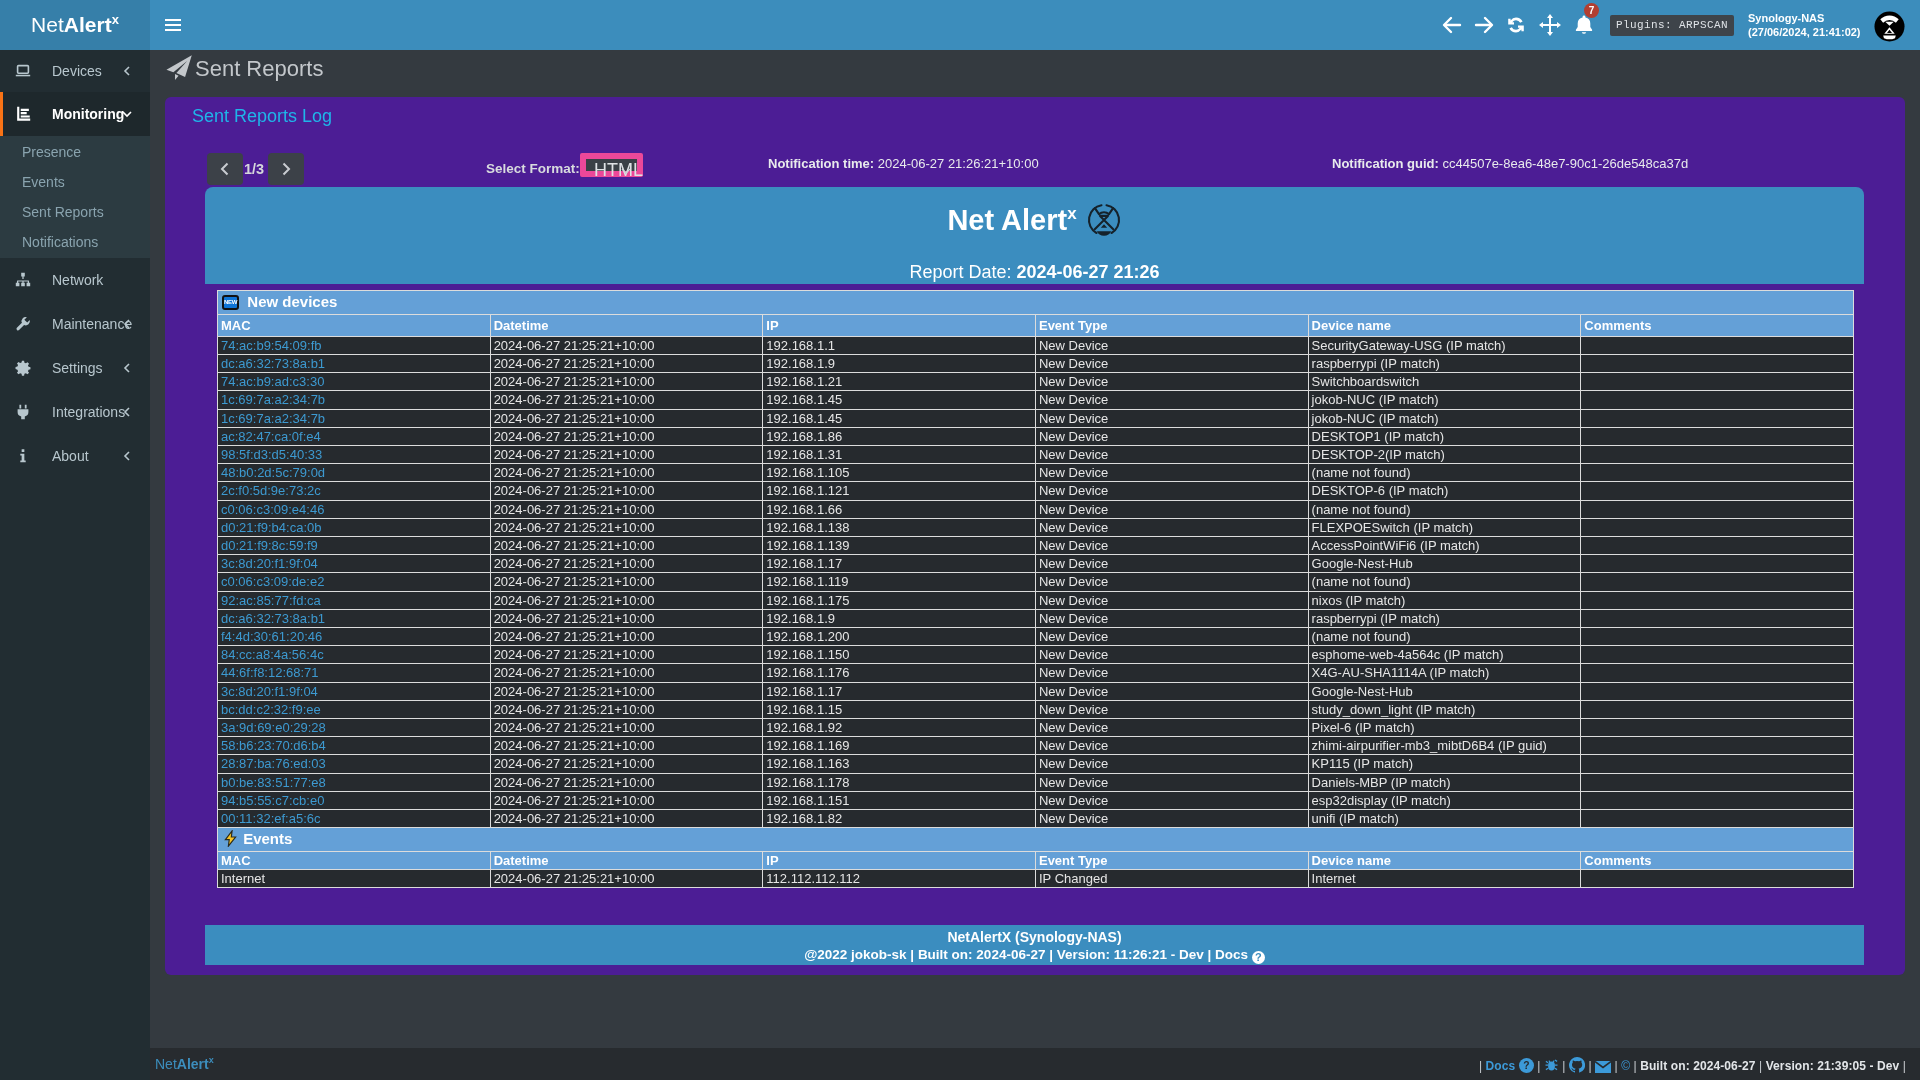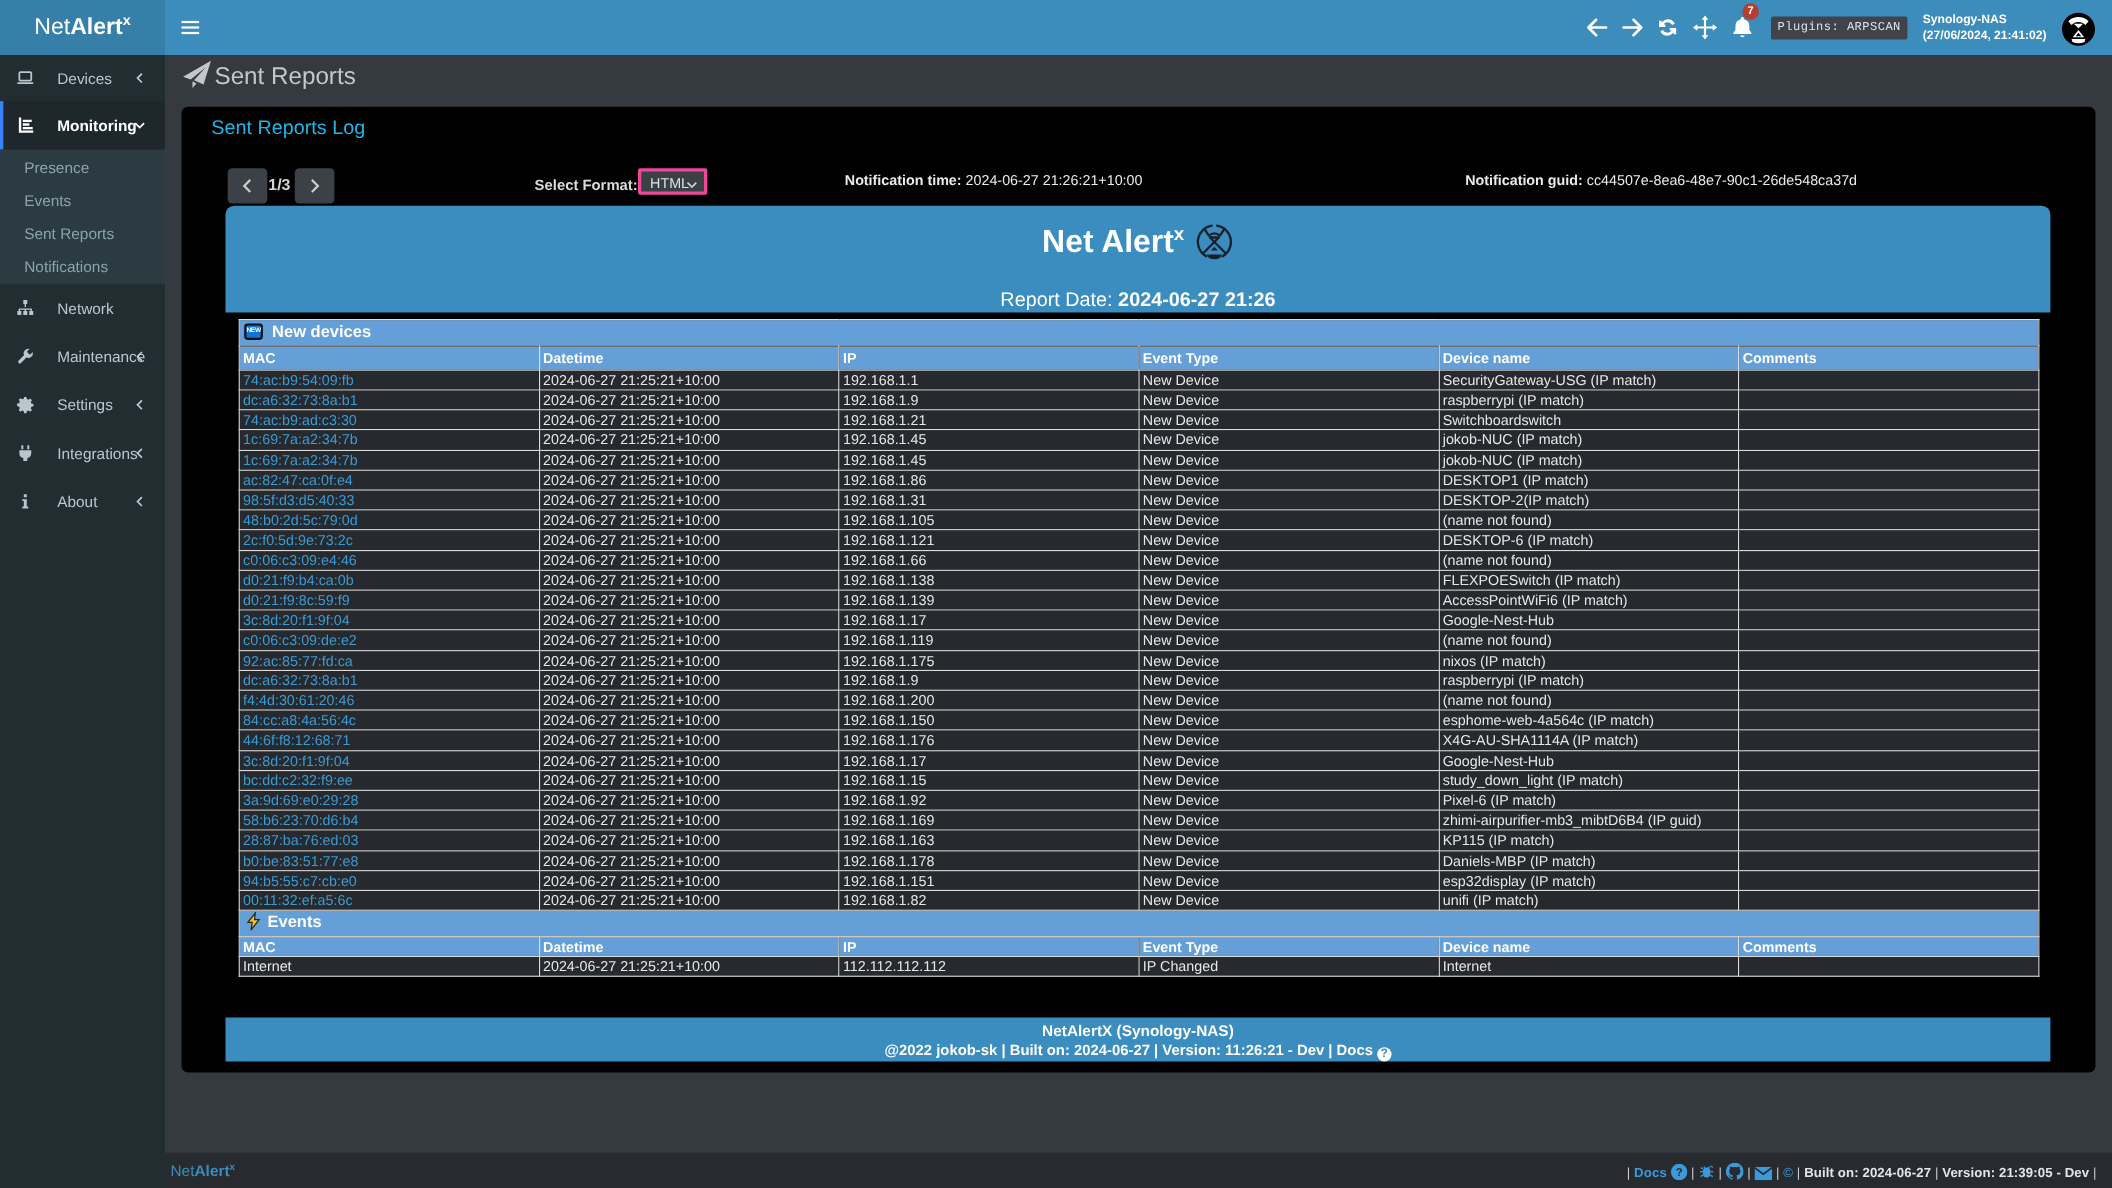--- a/index.html
+++ b/index.html
@@ -9,21 +9,21 @@
 
 #sidebar{position:absolute;left:0;top:0;width:150px;height:1080px;background:#222d32;z-index:5;}
 #logo{position:absolute;left:0;top:0;width:150px;height:50px;background:#367fa9;color:#fff;
   font-size:21px;text-align:center;line-height:50px;font-weight:300;}
 #logo b{font-weight:700;}
 #logo sup{font-size:13px;font-weight:700;}
 .mi{position:absolute;left:0;width:150px;color:#b8c7ce;font-size:14px;}
 .mi .ic{position:absolute;left:14px;top:50%;transform:translateY(-50%);width:18px;height:18px;}
 .mi .tx{position:absolute;left:40px;top:50%;transform:translateY(-50%);margin-left:12px;}
 .mi .ch{position:absolute;right:18px;top:50%;transform:translateY(-50%);width:10px;height:10px;}
-#mi-active{background:#1e282c;border-left:3px solid #3b82f6;color:#fff;font-weight:700;}
+#mi-active{background:#1e282c;border-left:3px solid #f97316;color:#fff;font-weight:700;}
 #mi-active .ic{left:11px;}
 #mi-active .tx{left:37px;}
 #submenu{position:absolute;left:0;top:136px;width:150px;height:122px;background:#2c3b41;}
 .smi{position:absolute;left:22px;color:#8aa4af;font-size:14px;transform:translateY(-50%);}
 
 #navbar{position:absolute;left:150px;top:0;width:1770px;height:50px;background:#3c8dbc;}
 #burger{position:absolute;left:15px;top:19px;width:16px;height:12px;}
 #burger div{height:2px;background:#fff;margin-bottom:3px;}
 .nbi{position:absolute;top:13px;width:24px;height:24px;}
 #badge7{position:absolute;left:1434px;top:3px;min-width:15px;height:15px;background:#b23f31;color:#fff;
@@ -31,29 +31,29 @@
 #plugtag{position:absolute;left:1460px;top:15px;height:21px;background:#3e444a;color:#dfe3e7;
   font-family:"Liberation Mono",monospace;font-size:11px;line-height:21px;padding:0 6px;border-radius:2px;letter-spacing:0.4px;}
 #nastext{position:absolute;left:1598px;top:11px;color:#fff;font-size:11px;font-weight:700;
   text-align:left;line-height:14px;white-space:nowrap;}
 #avatar{position:absolute;left:1724px;top:11px;width:31px;height:31px;}
 
 #pghdr{position:absolute;left:150px;top:50px;width:1770px;height:47px;color:#c3c7cb;}
 #pghdr .t{position:absolute;left:45px;top:6px;font-size:22px;}
 #pghdr svg{position:absolute;left:16px;top:5px;}
 
-#box{position:absolute;left:165px;top:97px;width:1740px;height:878px;background:#000000;border-radius:6px;}
+#box{position:absolute;left:165px;top:97px;width:1740px;height:878px;background:#4c1d95;border-radius:6px;}
 #boxtitle{position:absolute;left:27px;top:9px;font-size:18px;font-weight:400;color:#1fb5e9;}
 .pgbtn{position:absolute;top:56px;width:36px;height:32px;background:#3c4148;border-radius:4px;}
 .pgbtn svg{position:absolute;left:11px;top:9px;}
 #pgnum{position:absolute;left:76px;top:56px;width:26px;text-align:center;line-height:32px;
   color:#d4d7da;font-size:14.5px;font-weight:700;}
 #sellabel{position:absolute;left:321px;top:56px;line-height:32px;font-size:13.5px;font-weight:700;color:#d8dbde;}
-#selbox{position:absolute;left:415px;top:56px;width:63px;height:24px;background:#3a4046;border:3px solid #ec4899;
-  border-radius:2px;color:#dfe2e5;font-size:13px;line-height:22px;padding-left:8px;}
+#selbox{position:absolute;left:415px;top:56px;width:63px;height:24px;background:#3a4046;border:6px solid #ec4899;
+  border-radius:2px;color:#dfe2e5;font-size:18px;line-height:22px;padding-left:8px;}
 #selbox svg{position:absolute;right:6px;top:8px;}
 .notif{position:absolute;top:59px;font-size:13px;color:#e8eaec;}
 .notif b{font-weight:700;}
 
 #rephdr{position:absolute;left:40px;top:90px;width:1659px;height:97px;background:#3b8dbf;
   border-radius:8px 8px 0 0;color:#fff;text-align:center;}
 #rh-title{position:absolute;left:0;top:12px;width:100%;height:42px;font-size:29px;font-weight:700;
   display:flex;align-items:center;justify-content:center;gap:9px;}
 #rh-title sup{font-size:17px;}
 #rh-date{position:absolute;left:0;top:75px;width:100%;font-size:18px;}

